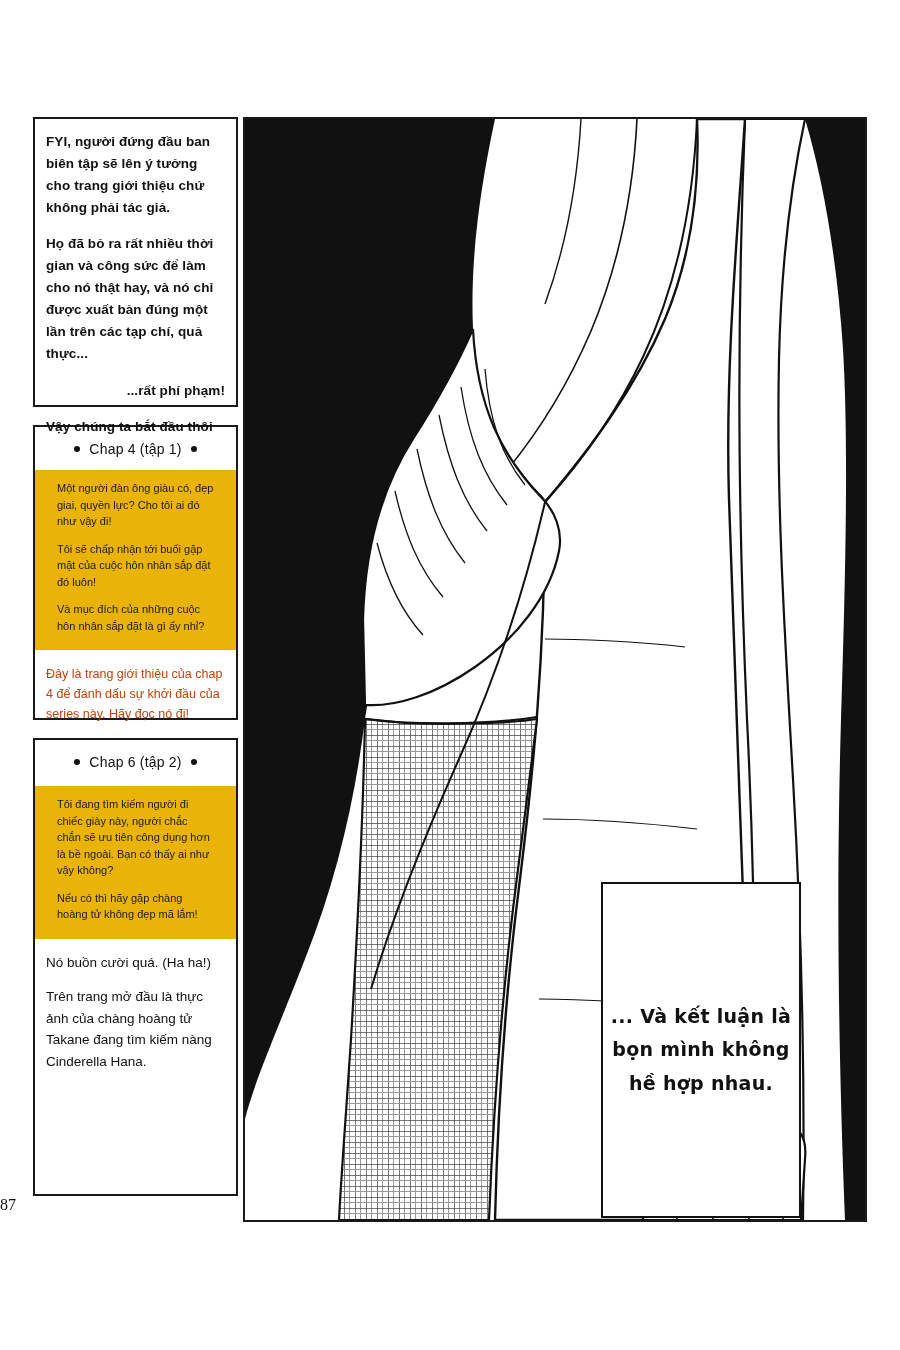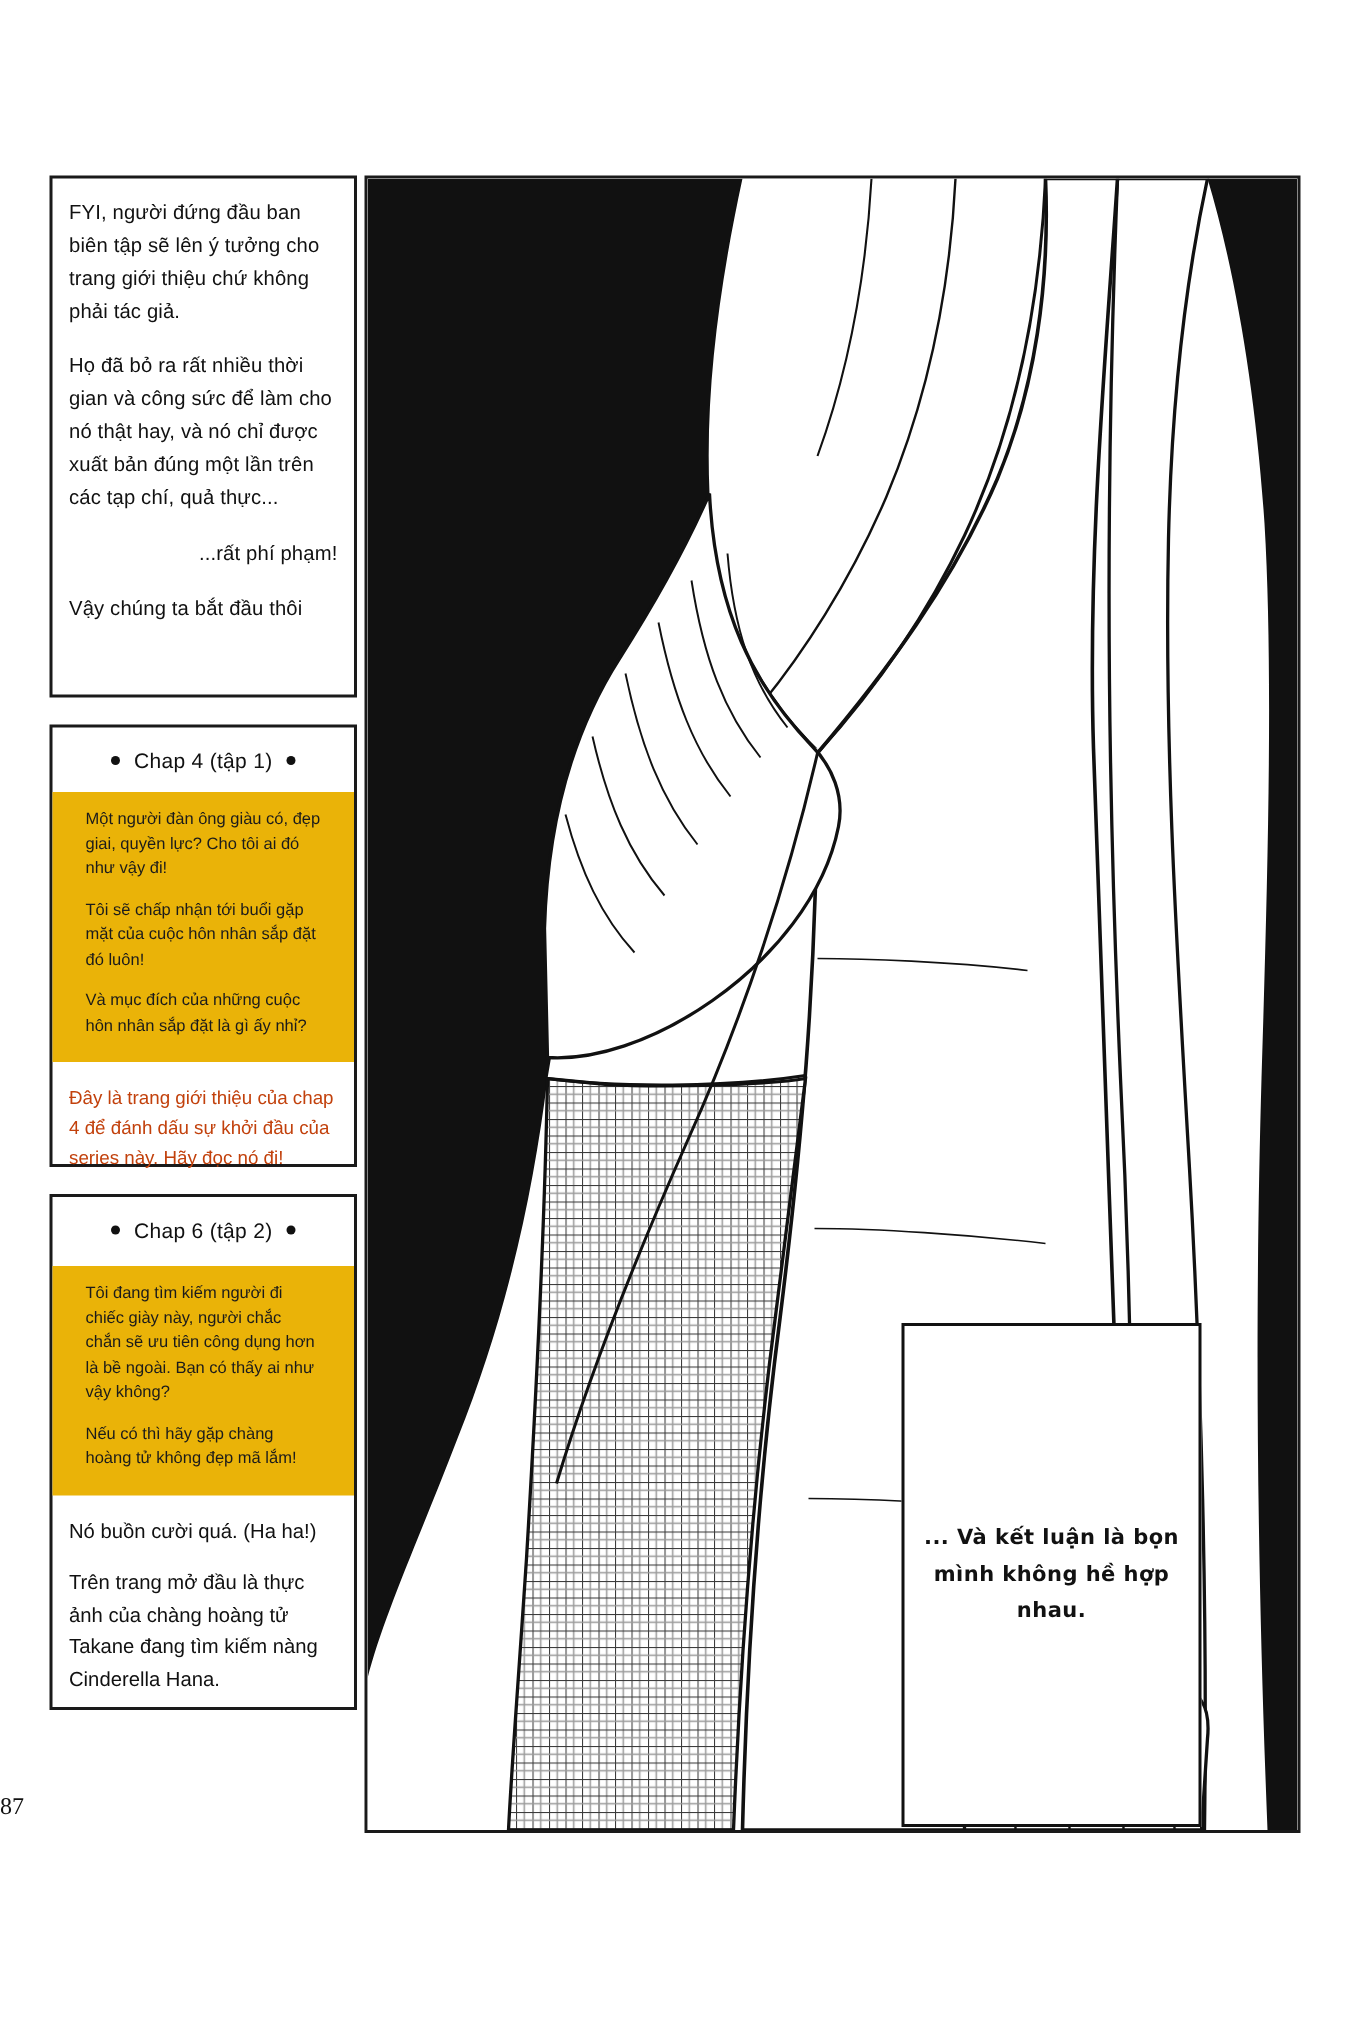--- a/index.html
+++ b/index.html
@@ -31,21 +31,22 @@
     height: 1105px;
   }
   .note-box {
     border: 2px solid #1a1a1a;
     box-sizing: border-box;
     padding: 12px 11px 12px 11px;
     background: #ffffff;
     margin-bottom: 18px;
   }
   .note-intro {
-    height: 348px;
+    height: 290px;
+    font-weight: bold;
   }
   .note-p {
     font-size: 13.5px;
     line-height: 1.62;
     color: #111;
     margin: 0 0 15px 0;
     letter-spacing: 0.1px;
   }
   .note-p:last-child { margin-bottom: 0; }
   .note-right {
@@ -80,21 +81,21 @@
     margin: 0 0 11px 0;
   }
   .gray-quote p:last-child { margin-bottom: 0; }
   .after-quote {
     font-size: 12.5px;
     line-height: 1.6;
     color: #c2410c;
     margin: 14px 0 0 0;
   }
   .note-ch4 { height: 295px; }
-  .note-ch6 { height: 344px; }
+  .note-ch6 { height: 458px; }
   .note-ch6 .gray-quote { margin-top: 16px; }
   .tail-p {
     font-size: 13.5px;
     line-height: 1.6;
     color: #111;
     margin: 13px 0 0 0;
   }
 
   
   .art-panel {
@@ -116,21 +117,21 @@
     border: 2px solid #111;
     background: #ffffff;
     box-sizing: border-box;
     display: flex;
     align-items: center;
     justify-content: center;
     text-align: center;
   }
   .bubble span {
     font-family: "DejaVu Sans", sans-serif;
-    font-size: 14px;
+    font-size: 19px;
     line-height: 1.75;
     color: #111;
     font-weight: 600;
     letter-spacing: 0.3px;
   }
   .bubble-2 {
     left: 356px;
     top: 763px;
     width: 200px;
     height: 336px;

